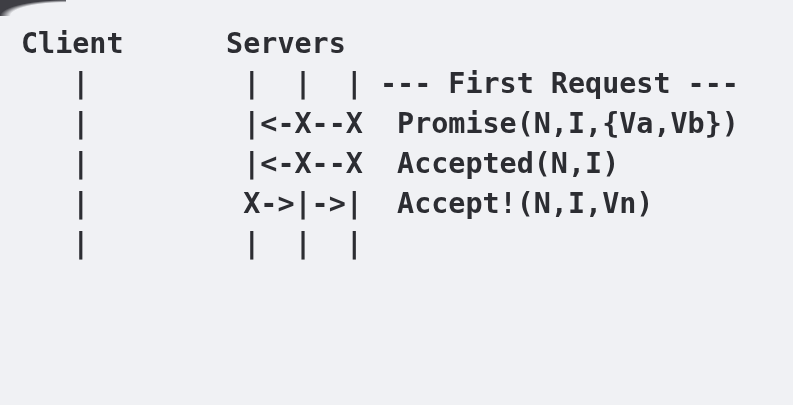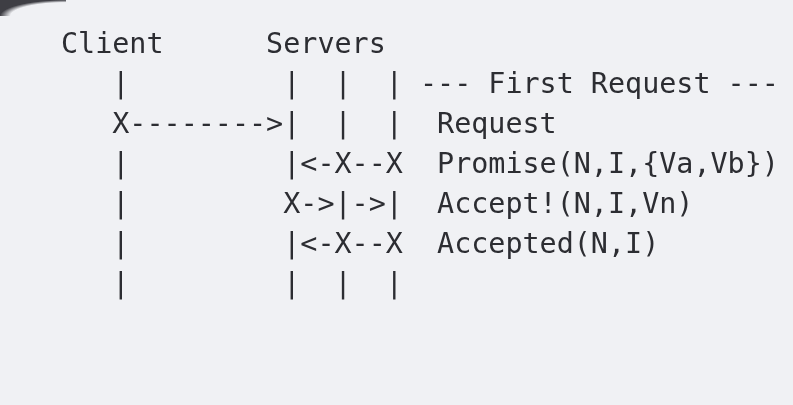--- a/index.html
+++ b/index.html
@@ -23,34 +23,32 @@
     background: radial-gradient(ellipse 66px 16px at 66px 16px,
                  rgba(62,62,68,0) 84%, var(--corner) 100%);
   }
   .ascii {
     position: absolute;
     left: 21px;
     top: 24px;
     font-size: 28.4px;
     line-height: 40px;
     color: var(--text);
-    font-weight: 400;
-    margin-left: 40px;
+    font-weight: 700;
   }
   .ascii .line {
     white-space: pre;
     height: 40px;
   }
 </style>
 </head>
 <body>
 
 <div class="corner-artifact"></div>
 
 <div class="ascii">
   <div class="line">Client      Servers</div>
   <div class="line">   |         |  |  | --- First Request ---</div>
-  <div class="line">   X--------&gt;|  |  |  Request</div>
   <div class="line">   |         |&lt;-X--X  Promise(N,I,{Va,Vb})</div>
+  <div class="line">   |         |&lt;-X--X  Accepted(N,I)</div>
   <div class="line">   |         X-&gt;|-&gt;|  Accept!(N,I,Vn)</div>
-  <div class="line">   |         |&lt;-X--X  Accepted(N,I)</div>
   <div class="line">   |         |  |  |</div>
 </div>
 
 </body></html>

